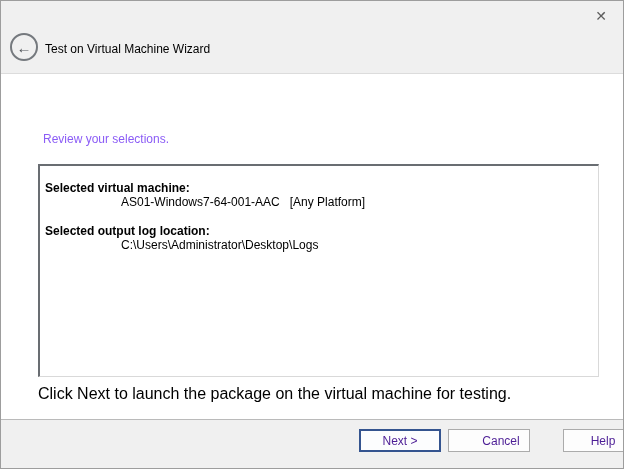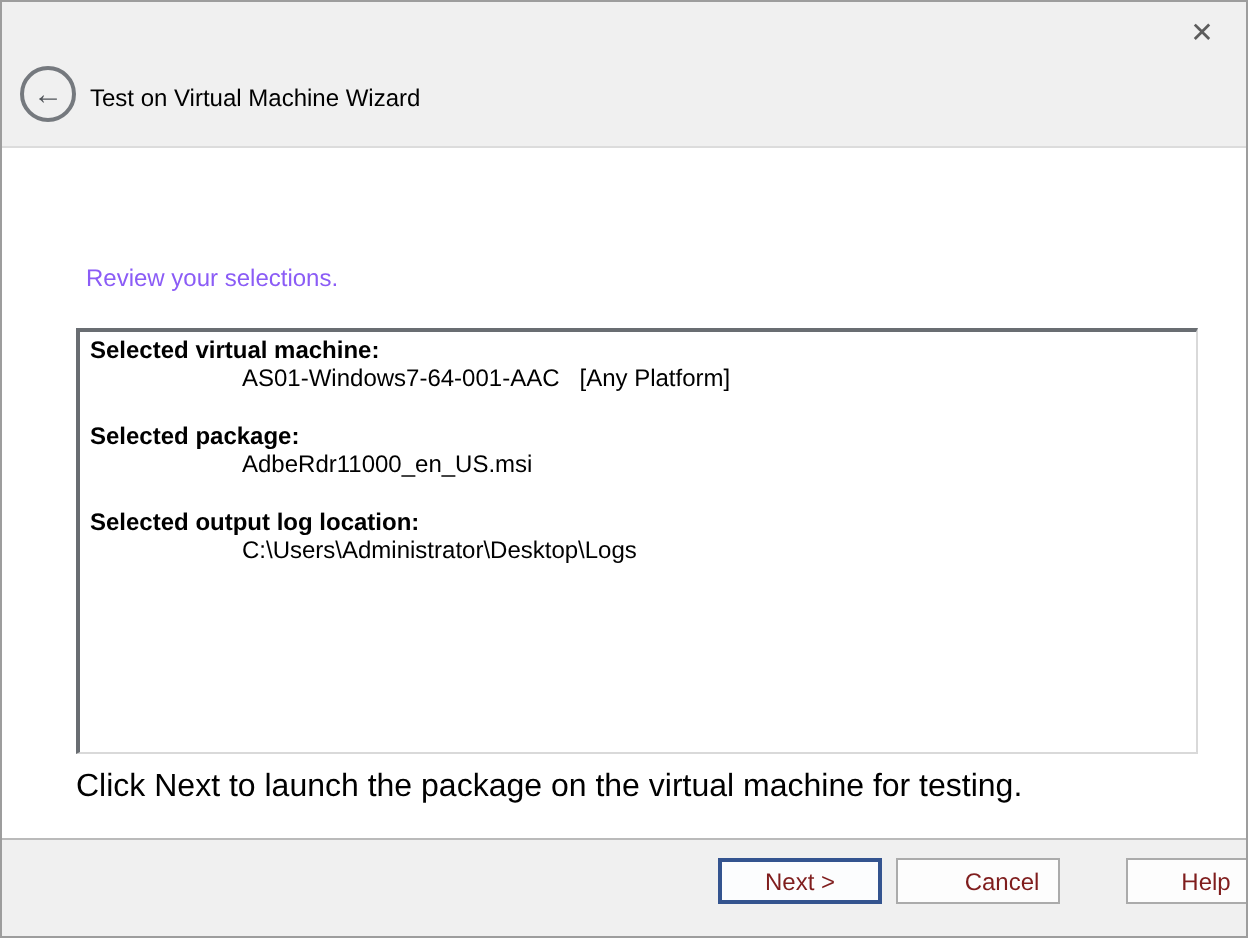--- a/index.html
+++ b/index.html
@@ -39,37 +39,37 @@
     font-size:16px; font-weight:400; color:#4e73b9;
   }
   .instruction {
     position:absolute; top:57px; left:42px; font-size:12px; color:#8b5cf6;
   }
   .summary-box {
     position:absolute; top:89px; left:37px; width:561px; height:213px;
     background:#ffffff;
     border-top:2px solid #696d72; border-left:2px solid #696d72;
     border-right:1px solid #d9d9d9; border-bottom:1px solid #d9d9d9;
-    padding:2px 5px; overflow:hidden;
+    padding:15px 5px; overflow:hidden;
   }
   .section { margin-bottom:15px; }
   .sum-label { font-weight:700; font-size:12px; line-height:14px; color:#000000; }
   .sum-value { font-size:12px; line-height:14px; color:#000000; padding-left:76px; white-space:pre; }
   .note {
     position:absolute; top:310px; left:37px; font-size:16px; color:#000000;
   }
 
   
   .footer {
     position:absolute; left:0; right:0; bottom:0; height:49px;
     background:#f0f0f0; border-top:1px solid #bababa;
   }
   .btn {
     position:absolute; top:9px; height:23px;
-    font-family:"Liberation Sans", sans-serif; font-size:12px; color:#7f1d1d;
+    font-family:"Liberation Sans", sans-serif; font-size:12px; color:#4c1d95;
     background:#fdfdfd; border:1px solid #ababab; cursor:default;
   }
   .btn-next  { left:358px; width:82px; border:2px solid #34548f; background:#fcfdfe; }
   .btn-cancel{ left:447px; width:82px;padding-left:24px; }
   .btn-help  { left:562px; width:80px; }
 </style>
 </head>
 <body>
 
 <div class="window">
@@ -84,24 +84,20 @@
 
   <div class="content">
     <div class="instruction">Review your selections.</div>
 
     <div class="summary-box">
       <div class="section">
         <div class="sum-label">Selected virtual machine:</div>
         <div class="sum-value">AS01-Windows7-64-001-AAC   [Any Platform]</div>
       </div>
       <div class="section">
-        <div class="sum-label">Selected package:</div>
-        <div class="sum-value">AdbeRdr11000_en_US.msi</div>
-      </div>
-      <div class="section">
         <div class="sum-label">Selected output log location:</div>
         <div class="sum-value">C:\Users\Administrator\Desktop\Logs</div>
       </div>
     </div>
 
     <div class="note">Click Next to launch the package on the virtual machine for testing.</div>
   </div>
 
   <div class="footer">
     <button class="btn btn-next">Next &gt;</button>

